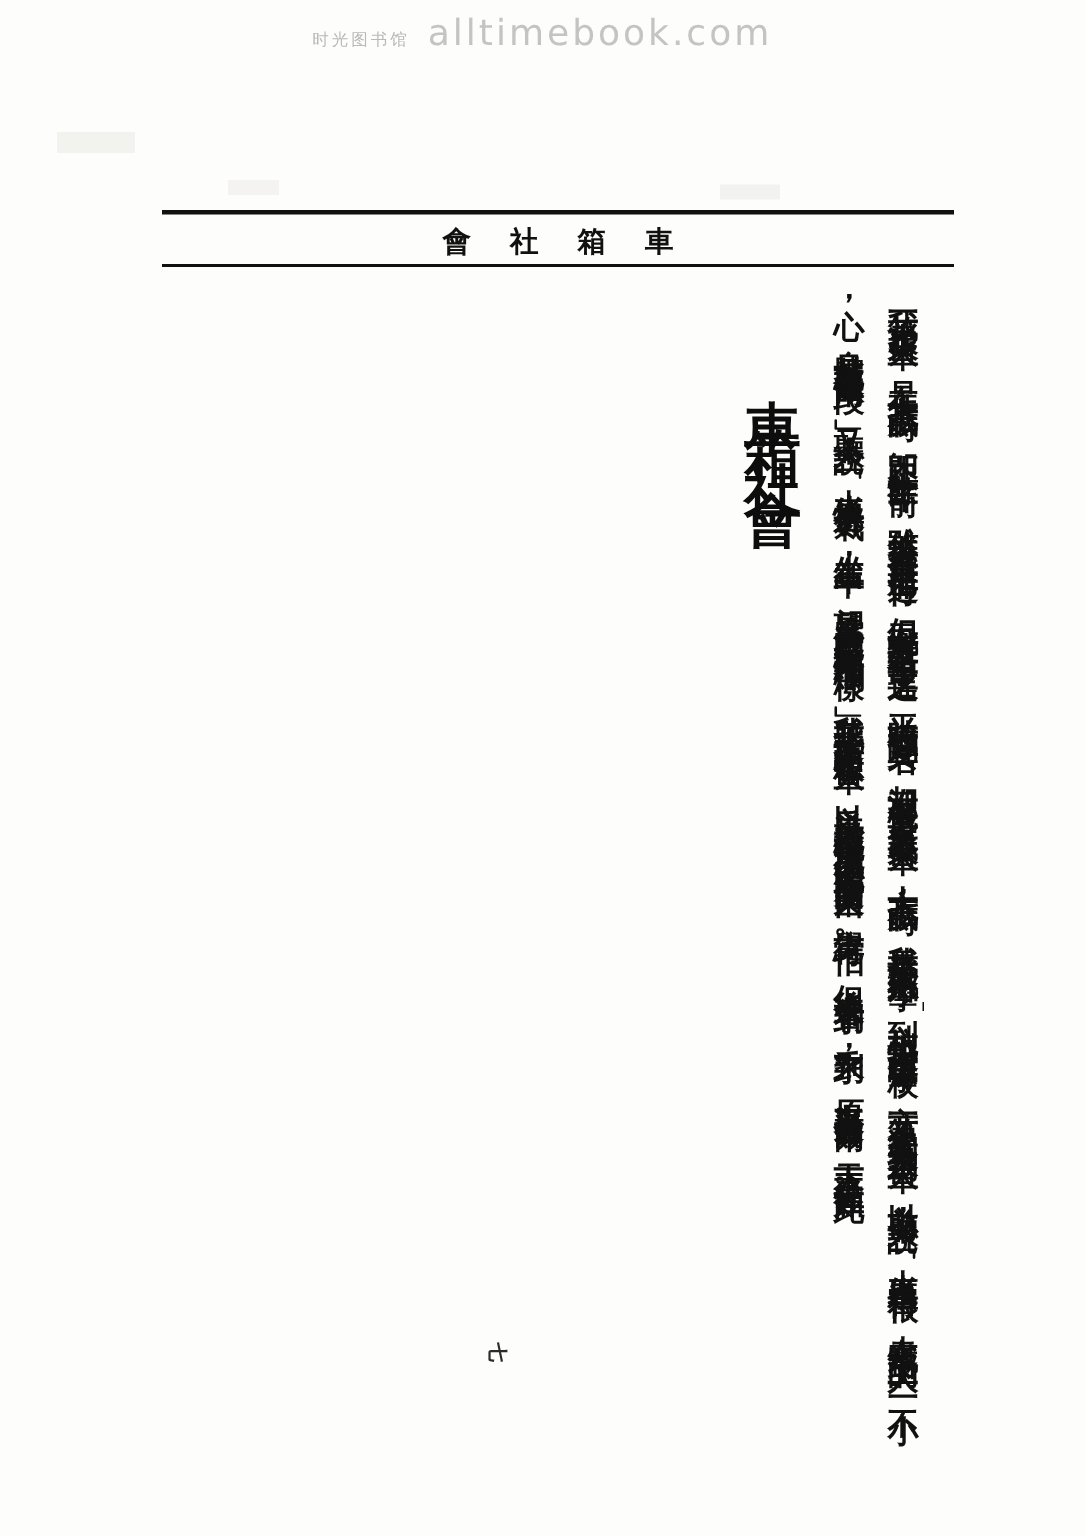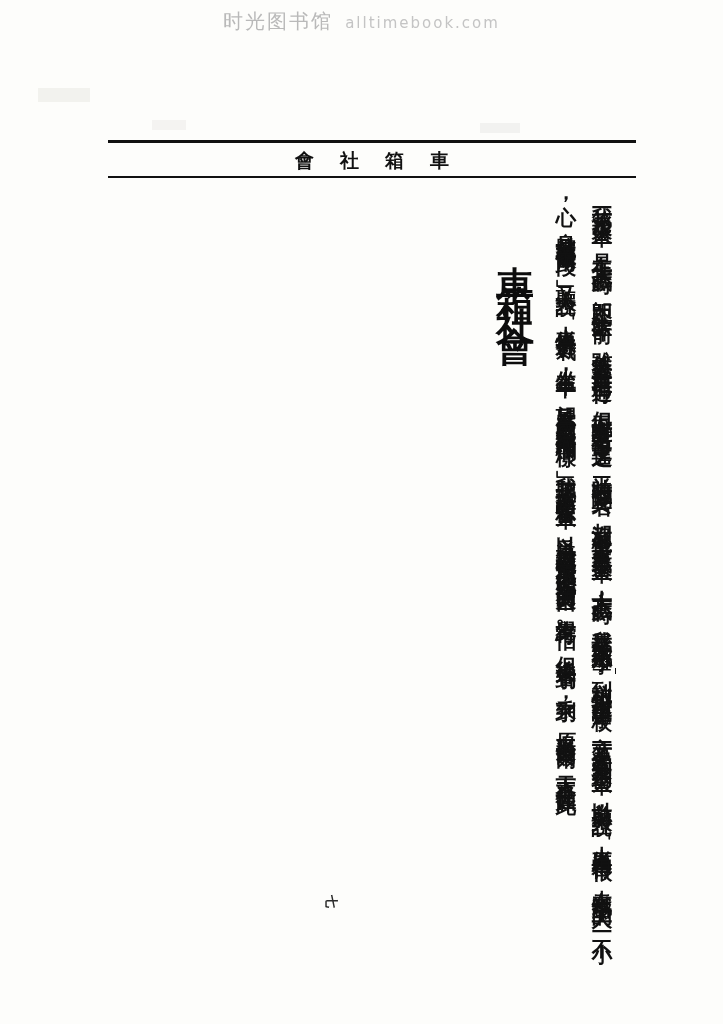--- a/index.html
+++ b/index.html
@@ -27,25 +27,25 @@
     text-align: center;
     color: #c9c9c9;
     font-size: 19px;
     letter-spacing: 2px;
     font-family: "DejaVu Sans", "Liberation Sans", sans-serif;
     user-select: none;
     white-space: nowrap;
   }
   .watermark .cn {
     color: #b9b9b9;
-    font-size: 20px;
+    font-size: 11px;
   }
   .watermark .en {
     color: #c4c4c4;
-    font-size: 15px;
+    font-size: 24px;
     margin-left: 4px;
   }
 
   
   .smudge {
     position: absolute;
     background: #ededea;
     opacity: .75;
   }
   .smudge.s1 { left: 38px; top: 88px; width: 52px; height: 14px; }

